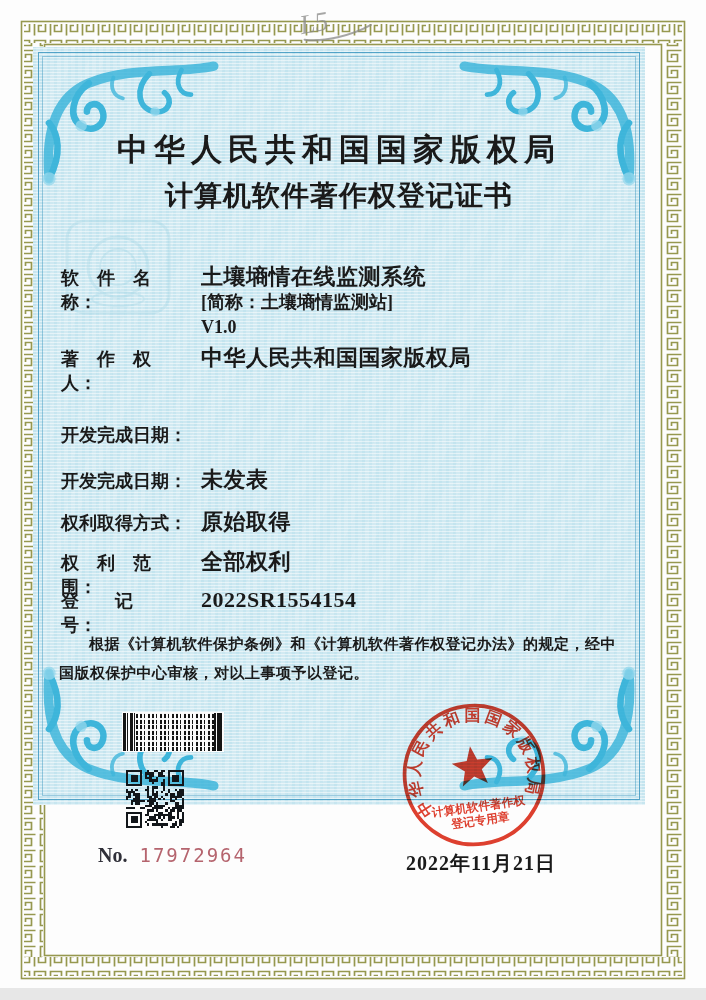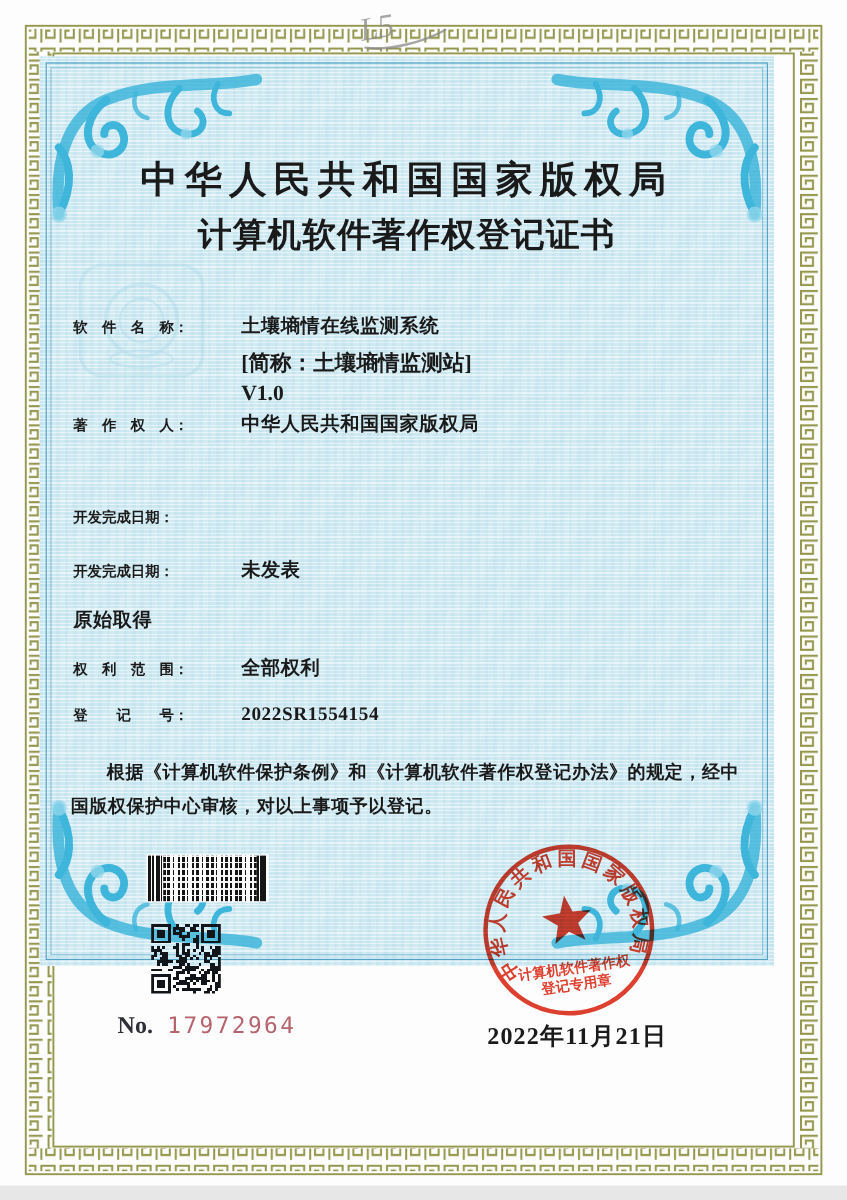--- a/index.html
+++ b/index.html
@@ -21,22 +21,22 @@
   .orn.bl{left:4px;bottom:4px;transform:scaleY(-1);}
   .orn.br{right:4px;bottom:4px;transform:scale(-1,-1);}
   .watermark{position:absolute;left:30px;top:170px;opacity:.30;pointer-events:none;}
   .authority{position:absolute;top:82px;left:0;width:100%;text-align:center;
     font-size:31px;font-weight:700;letter-spacing:6px;}
   .cert-title{position:absolute;top:130px;left:0;width:100%;text-align:center;
     font-size:28px;font-weight:900;letter-spacing:1px;}
   .certno-line{position:absolute;top:181px;right:14px;font-size:15px;font-weight:700;letter-spacing:1px;}
   .certno-line .gap{display:inline-block;width:14px;}
   .row{position:absolute;left:28px;display:flex;align-items:baseline;}
-  .lbl{width:140px;font-size:12px;font-weight:700;}
-  .val{font-size:16px;font-weight:700;letter-spacing:.5px;}
+  .lbl{width:140px;font-size:18px;font-weight:700;}
+  .val{font-size:22px;font-weight:700;letter-spacing:.5px;}
   .extra{position:absolute;left:168px;font-size:18px;font-weight:700;}
   .statement{position:absolute;top:583px;left:26px;width:562px;font-size:15px;font-weight:700;
     line-height:1.95;text-indent:2em;letter-spacing:.5px;}
   .barcode{position:absolute;left:89px;top:665px;width:100px;height:38px;display:flex;
     background:#fcfcfc;padding:1px;}
   .bc-start{width:13px;background:repeating-linear-gradient(90deg,#151515 0 3px,#fcfcfc 3px 4px,#151515 4px 5px,#fcfcfc 5px 7px);}
   .bc-mid{flex:1;background:
       repeating-linear-gradient(0deg, rgba(252,252,252,0) 0 4px, rgba(252,252,252,.95) 4px 5.5px),
       repeating-linear-gradient(90deg,#151515 0 2px,rgba(0,0,0,0) 2px 3.5px,#151515 3.5px 6px,rgba(0,0,0,0) 6px 8px,#151515 8px 9px,rgba(0,0,0,0) 9px 12px);
     background-color:#fcfcfc;}
@@ -135,20 +135,21 @@
     </div>
 
     <div class="row" style="top:376px">
       <span class="lbl">开发完成日期：</span>
     </div>
     <div class="row" style="top:418px">
       <span class="lbl">开发完成日期：</span>
       <span class="val">未发表</span>
     </div>
     <div class="row" style="top:460px">
+      <span class="lbl">权利取得方式：</span>
       <span class="val">原始取得</span>
     </div>
     <div class="row" style="top:500px">
       <span class="lbl">权　利　范　围：</span>
       <span class="val">全部权利</span>
     </div>
     <div class="row" style="top:540px">
       <span class="lbl">登　　记　　号：</span>
       <span class="val">2022SR1554154</span>
     </div>

